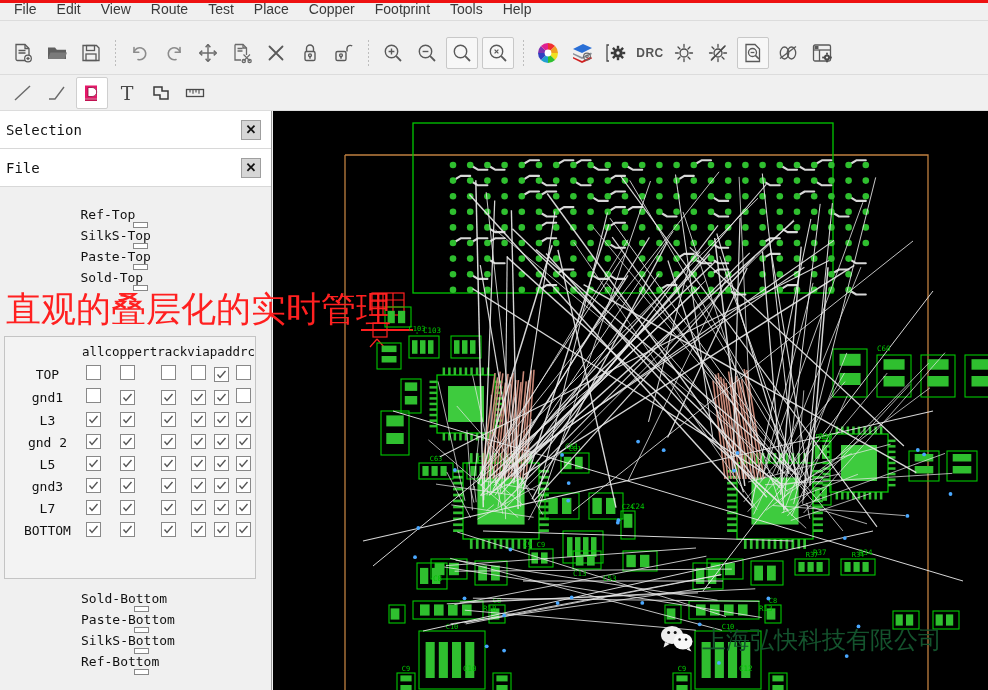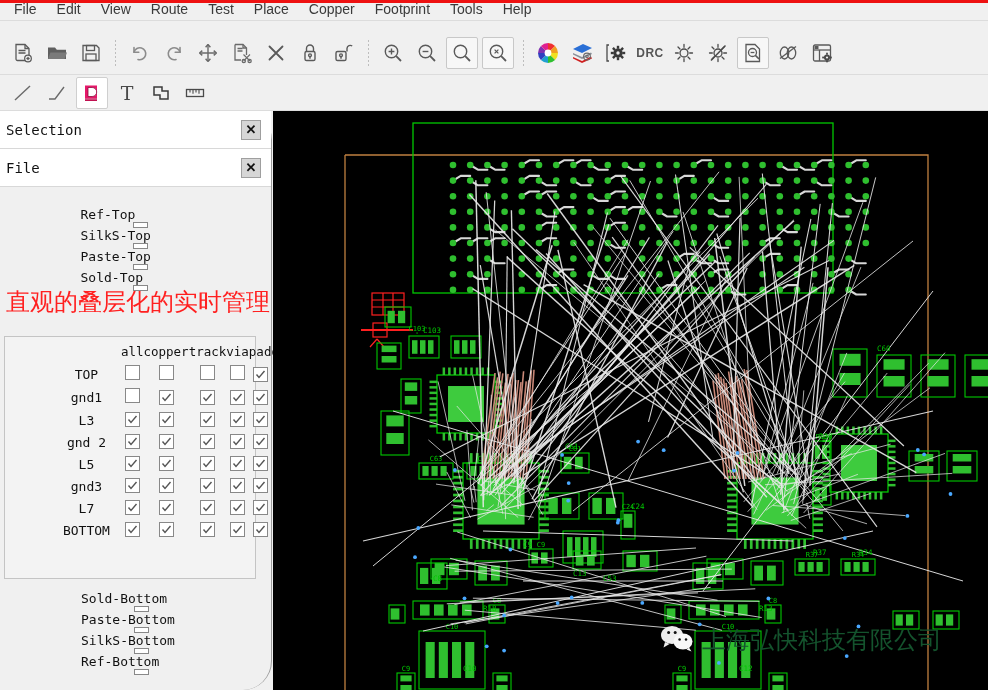--- a/index.html
+++ b/index.html
@@ -21,52 +21,52 @@
   #toolbar2{top:75px;height:36px;padding-left:6px;}
   .tbtn{width:30px;height:30px;display:flex;align-items:center;justify-content:center;margin:0 2px;border-radius:2px;}
   .tbtn.framed{border:1px solid #c8c8c8;background:#f7f7f7;}
   .tbtn.active{background:#ffffff;border:1px solid #cfcfcf;}
   .tbtn svg{display:block;}
   .sep{width:1px;height:26px;margin:0 7px;background:repeating-linear-gradient(to bottom,#bdbdbd 0 2px,transparent 2px 4px);}
   .drc-text{font-size:12px;font-weight:bold;color:#555;letter-spacing:.5px;font-family:"Liberation Sans",sans-serif;}
 
   
   .dock{position:absolute;left:0;top:111px;width:272px;height:579px;background:#f0f0f0;
-        border-right:1px solid #9a9a9a;box-sizing:border-box;border-radius:29px;}
+        border-right:1px solid #9a9a9a;box-sizing:border-box;}
   .panel-head{height:38px;background:#ffffff;border-bottom:1px solid #d8d8d8;display:flex;align-items:center;
               justify-content:space-between;padding:0 10px 0 6px;box-sizing:border-box;}
   .panel-title{font-family:"DejaVu Sans Mono",monospace;font-size:14px;color:#111;}
   .close-x{width:18px;height:18px;background:#d6d6d6;border:1px solid #9f9f9f;display:flex;align-items:center;
            justify-content:center;font-family:"Liberation Sans",sans-serif;font-size:13px;font-weight:bold;color:#111;line-height:1;}
 
   .layer-body{padding-top:20px;}
   .lrow{display:flex;align-items:center;height:21px;padding-left:10px;flex-direction:column;}
   .lname{font-family:"DejaVu Sans Mono",monospace;font-size:13px;color:#111;width:120px;}
   .cb{width:15px;height:15px;border:1px solid #888;background:#fff;box-sizing:border-box;
       display:inline-flex;align-items:center;justify-content:center;}
   .cb svg{display:block;}
 
   
   .matrix{position:absolute;left:4px;top:225px;width:252px;height:243px;background:#f3f3f3;
           border:1px solid #c4c4c4;box-sizing:border-box;}
-  table.mx{border-collapse:collapse;width:100%;margin-top:6px;margin-left:39px;}
+  table.mx{border-collapse:collapse;width:100%;margin-top:6px;}
   table.mx th{font-family:"DejaVu Sans Mono",monospace;font-size:12.5px;font-weight:normal;color:#111;
               padding:1px 0 4px 0;text-align:center;}
   table.mx th.rowhead,table.mx td.rowhead{font-family:"DejaVu Sans Mono",monospace;font-size:13px;color:#111;
               text-align:center;padding-left:8px;width:70px;}
   table.mx td{text-align:center;padding:2px 0;}
 
   .bottom-layers{position:absolute;left:0;top:480px;width:272px;}
 
   
   .canvas{position:absolute;left:273px;top:111px;width:715px;height:579px;background:#000;overflow:hidden;}
   .canvas svg{position:absolute;left:0;top:0;}
 
   
-  .annot{position:absolute;left:6px;top:286px;font-family:"DejaVu Sans",sans-serif;font-size:24px;
+  .annot{position:absolute;left:6px;top:286px;font-family:"DejaVu Sans",sans-serif;font-size:35px;
          color:#ff2020;white-space:nowrap;letter-spacing:0px;z-index:40;font-weight:400;}
 
   
   .watermark{position:absolute;left:660px;top:624px;display:flex;align-items:center;z-index:40;}
   .wm-text{font-family:"DejaVu Sans",sans-serif;font-size:24px;color:#14532d;margin-left:8px;white-space:nowrap;}
 </style>
 </head>
 <body>
 
 <div id="app">

